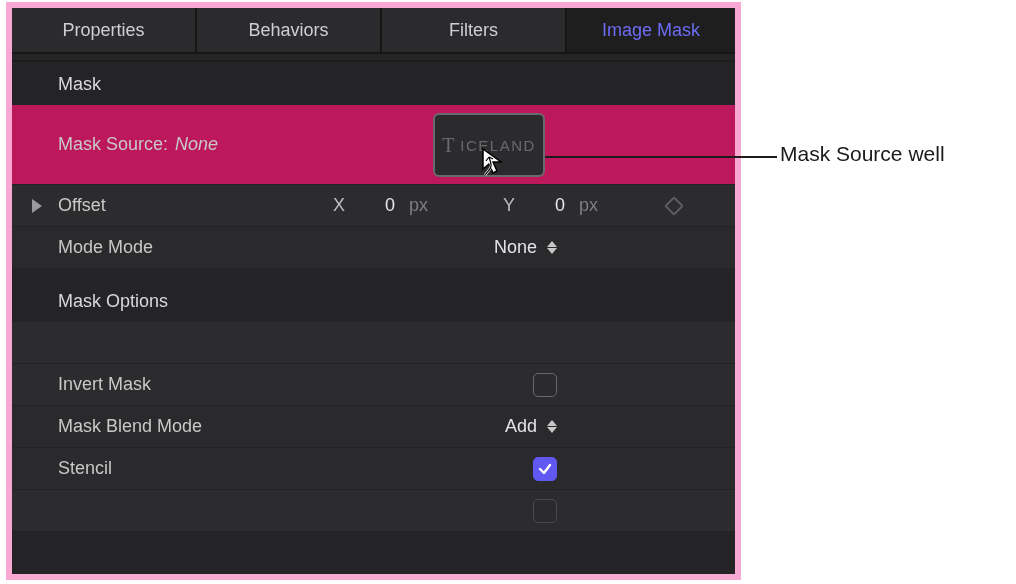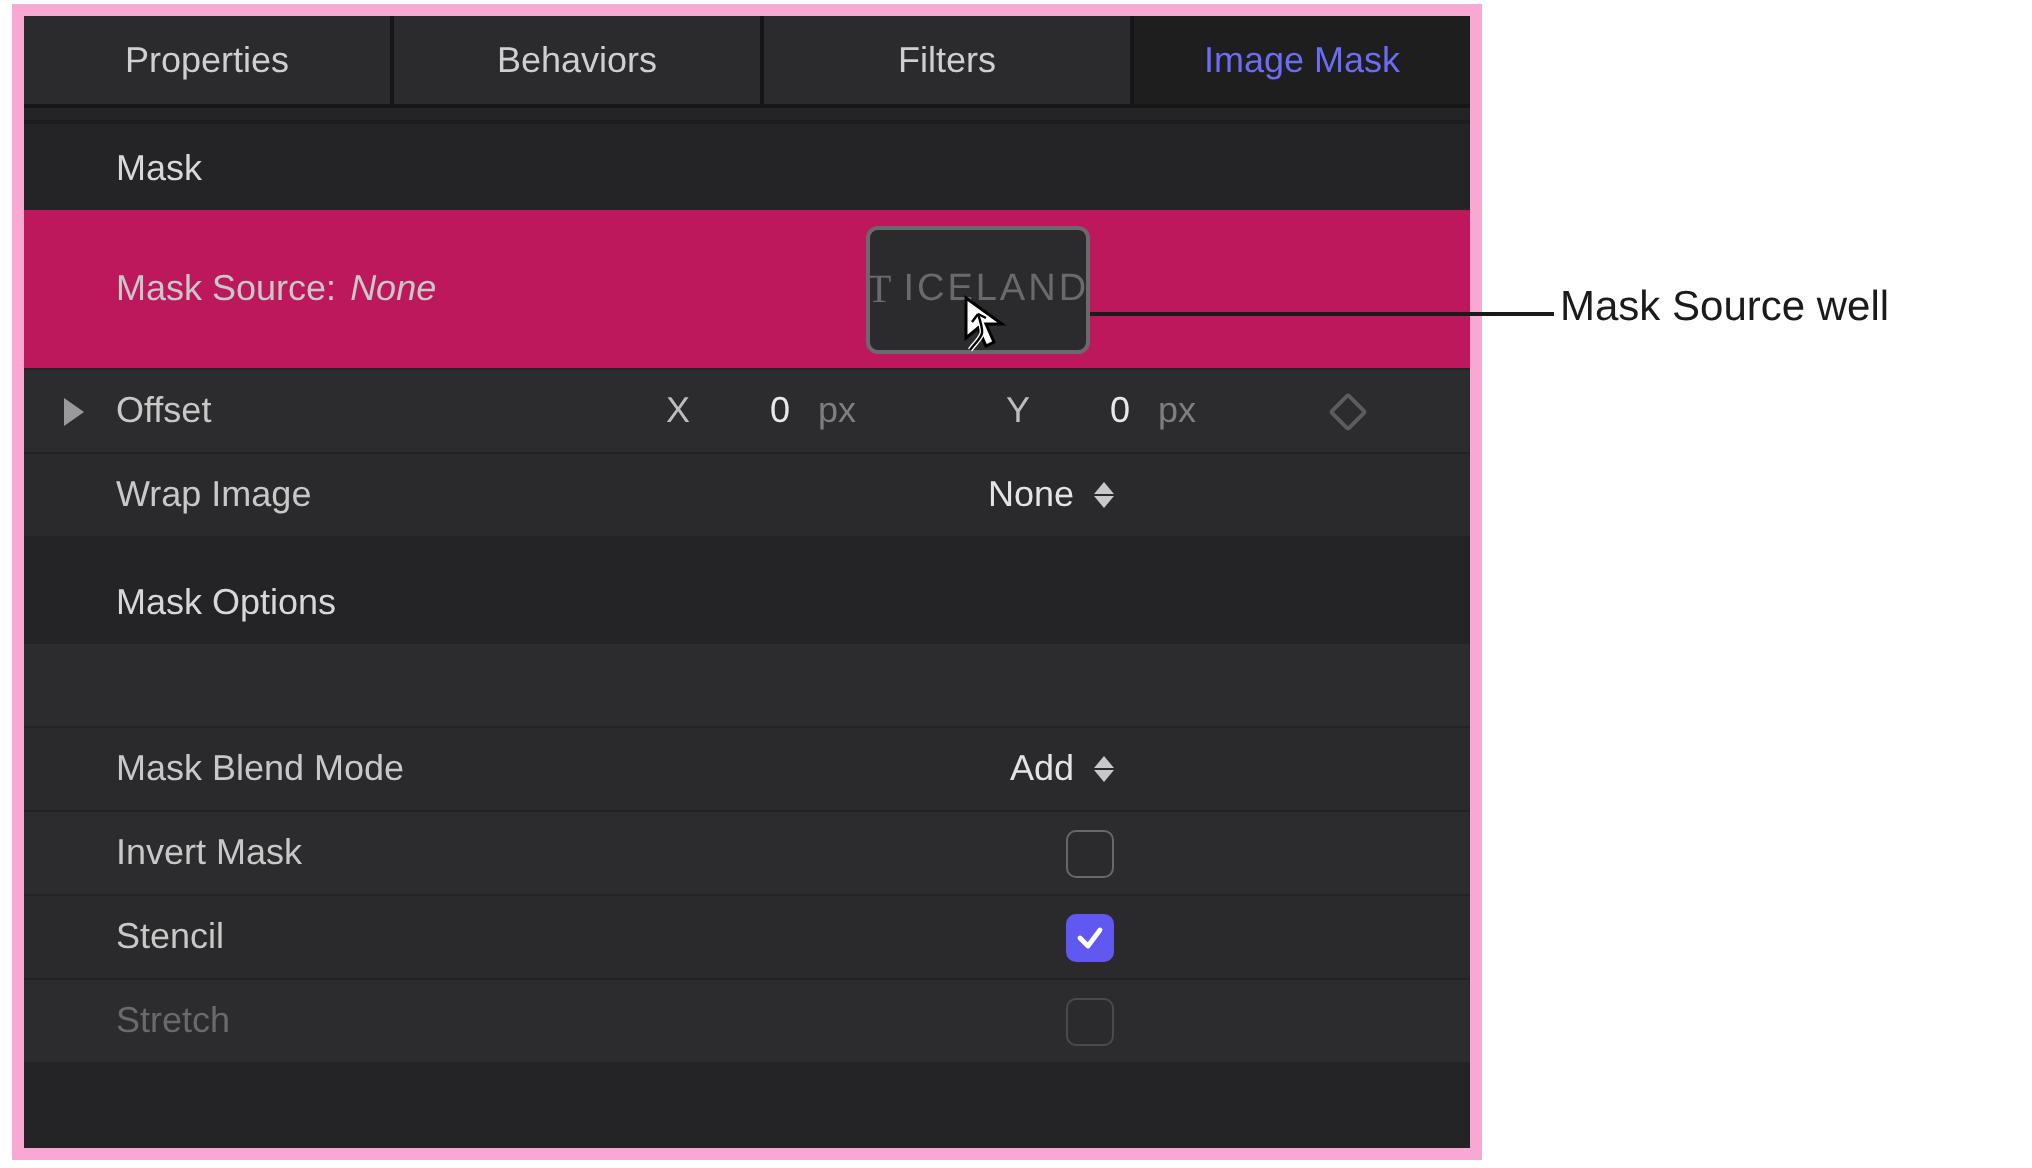--- a/index.html
+++ b/index.html
@@ -105,21 +105,21 @@
     align-items: center;
     justify-content: center;
     gap: 6px;
   }
   .well .t-icon {
     font-family: Georgia, 'Times New Roman', serif;
     font-size: 20px;
     color: #6a6a6c;
   }
   .well .well-text {
-    font-size: 19px;
+    font-size: 15px;
     letter-spacing: 1.5px;
     color: #6a6a6c;
   }
   .cursor-drop {
     position: absolute;
     left: 44px; top: 32px;
     pointer-events: none;
   }
   .offset-group {
     display: flex;
@@ -264,72 +264,71 @@
         <div class="axis">
           <span class="axlbl">Y</span>
           <span class="axval">0</span>
           <span class="axunit">px</span>
         </div>
       </div>
       <span class="kf-diamond"></span>
     </div>
 
     <div class="row alt">
-      <span class="label">Wrap Image</span>
+      <span class="label">Mode Mode</span>
       <div class="value-cell">
         <span class="valtext">None</span>
         <span class="select-arrows">
             <span class="sa-up"></span>
             <span class="sa-down"></span>
           </span>
       </div>
     </div>
   </div>
 
   <div class="spacer"></div>
 
   <div class="section">
     <div class="sec-header">Mask Options</div>
 
     <div class="row">
     </div>
 
+    <div class="row">
+      <span class="label">Invert Mask</span>
+      <div class="value-cell">
+        <span class="checkbox">
+          
+        </span>
+      </div>
+    </div>
+
     <div class="row alt">
       <span class="label">Mask Blend Mode</span>
       <div class="value-cell">
         <span class="valtext">Add</span>
         <span class="select-arrows">
             <span class="sa-up"></span>
             <span class="sa-down"></span>
           </span>
       </div>
     </div>
 
-    <div class="row">
-      <span class="label">Invert Mask</span>
-      <div class="value-cell">
-        <span class="checkbox">
-          
-        </span>
-      </div>
-    </div>
-
     <div class="row alt">
       <span class="label">Stencil</span>
       <div class="value-cell">
         <span class="checkbox checked">
           <svg width="16" height="16" viewBox="0 0 16 16">
               <path d="M3 8 L7 12 L13 4" stroke="#fff" stroke-width="2.4" fill="none" stroke-linecap="round" stroke-linejoin="round"></path>
             </svg>
         </span>
       </div>
     </div>
 
     <div class="row dim">
-      <span class="label">Stretch</span>
       <div class="value-cell">
         <span class="checkbox dim">
           
         </span>
       </div>
     </div>
   </div>
 
 </div>
 

